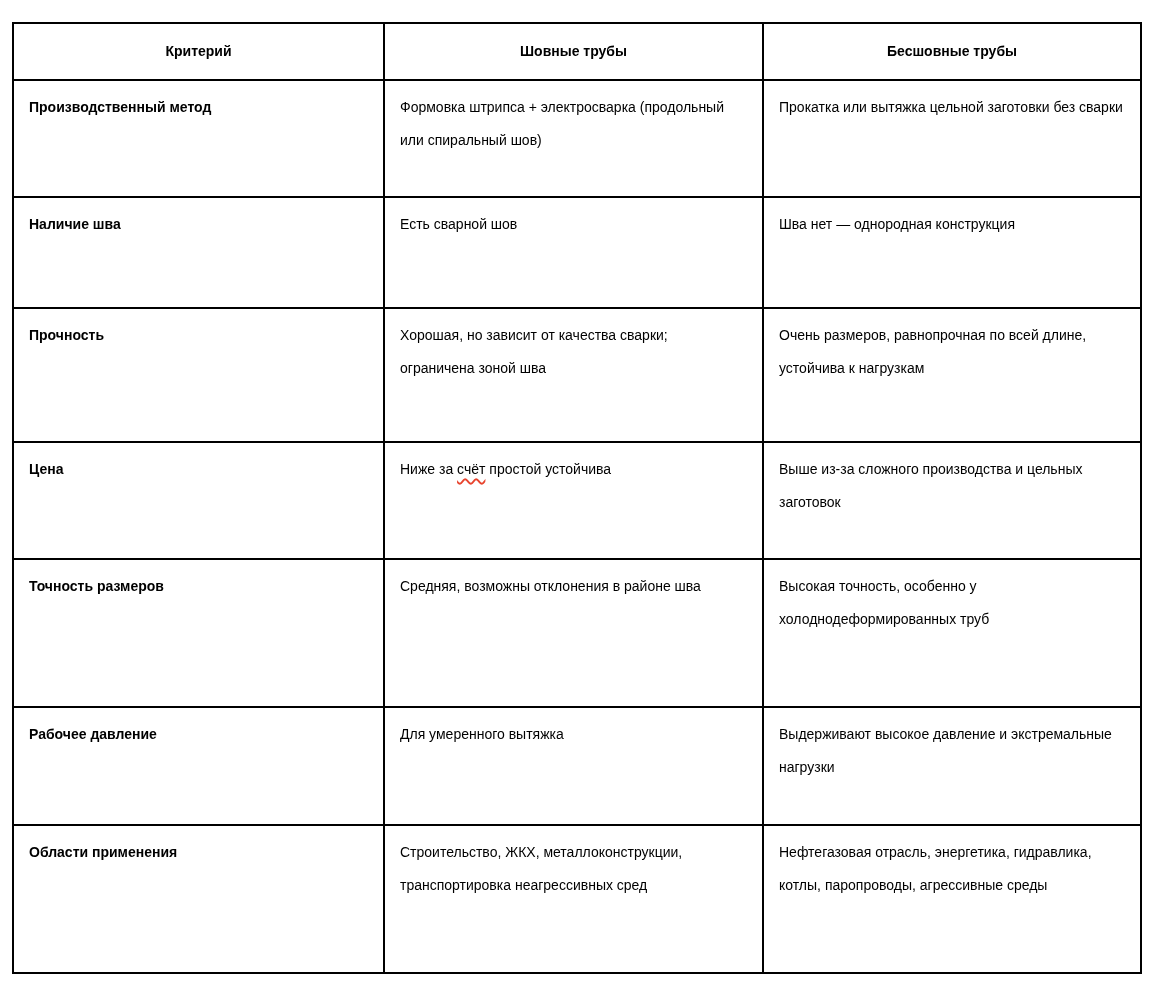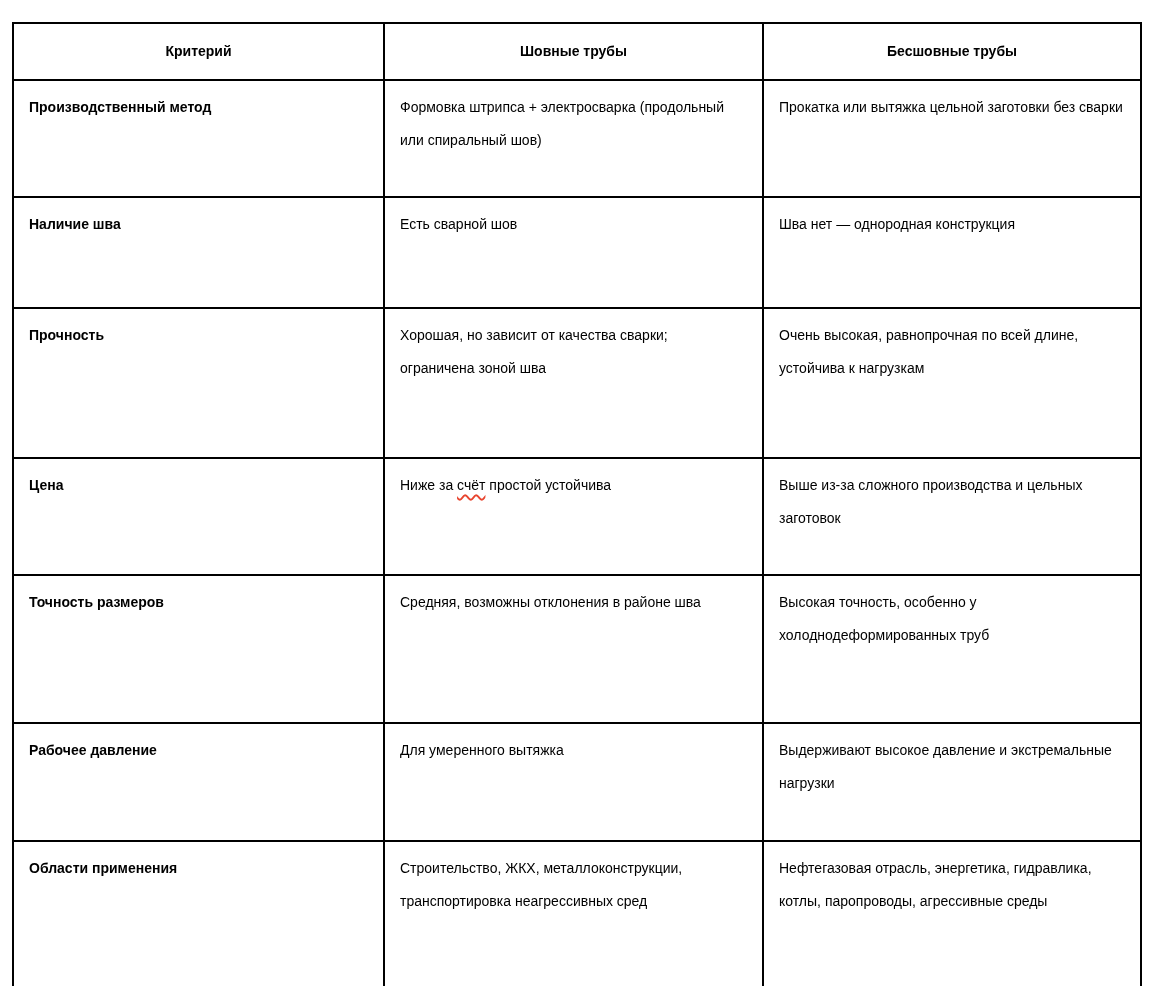--- a/index.html
+++ b/index.html
@@ -40,21 +40,21 @@
     text-align: center;
     font-weight: bold;
     padding: 6px 10px;
   }
   td.crit {
     font-weight: bold;
   }
   tr.hdr      { height: 57px;  }
   tr.r-method { height: 117px; }
   tr.r-seam   { height: 111px;  }
-  tr.r-str    { height: 150px; }
+  tr.r-str    { height: 134px; }
   tr.r-price  { height: 117px; }
   tr.r-acc    { height: 148px; }
   tr.r-press  { height: 118px; }
   tr.r-app    { height: 148px; }
   .misspelled {
     text-decoration: underline wavy #e8442e;
     text-decoration-thickness: 2px;
     text-underline-offset: 4px;
     text-decoration-skip-ink: none;
   }
@@ -83,21 +83,21 @@
         <td>Прокатка или вытяжка цельной заготовки без сварки</td>
       </tr>
       <tr class="r-seam">
         <td class="crit">Наличие шва</td>
         <td>Есть сварной шов</td>
         <td>Шва нет — однородная конструкция</td>
       </tr>
       <tr class="r-str">
         <td class="crit">Прочность</td>
         <td>Хорошая, но зависит от качества сварки; ограничена зоной шва</td>
-        <td>Очень высокая, равнопрочная по всей длине, устойчива к нагрузкам</td>
+        <td>Очень размеров, равнопрочная по всей длине, устойчива к нагрузкам</td>
       </tr>
       <tr class="r-price">
         <td class="crit">Цена</td>
         <td><span>Ниже за </span><span class="misspelled">счёт</span><span> простой устойчива</span></td>
         <td>Выше из-за сложного производства и цельных заготовок</td>
       </tr>
       <tr class="r-acc">
         <td class="crit">Точность размеров</td>
         <td>Средняя, возможны отклонения в районе шва</td>
         <td>Высокая точность, особенно у холоднодеформированных труб</td>

